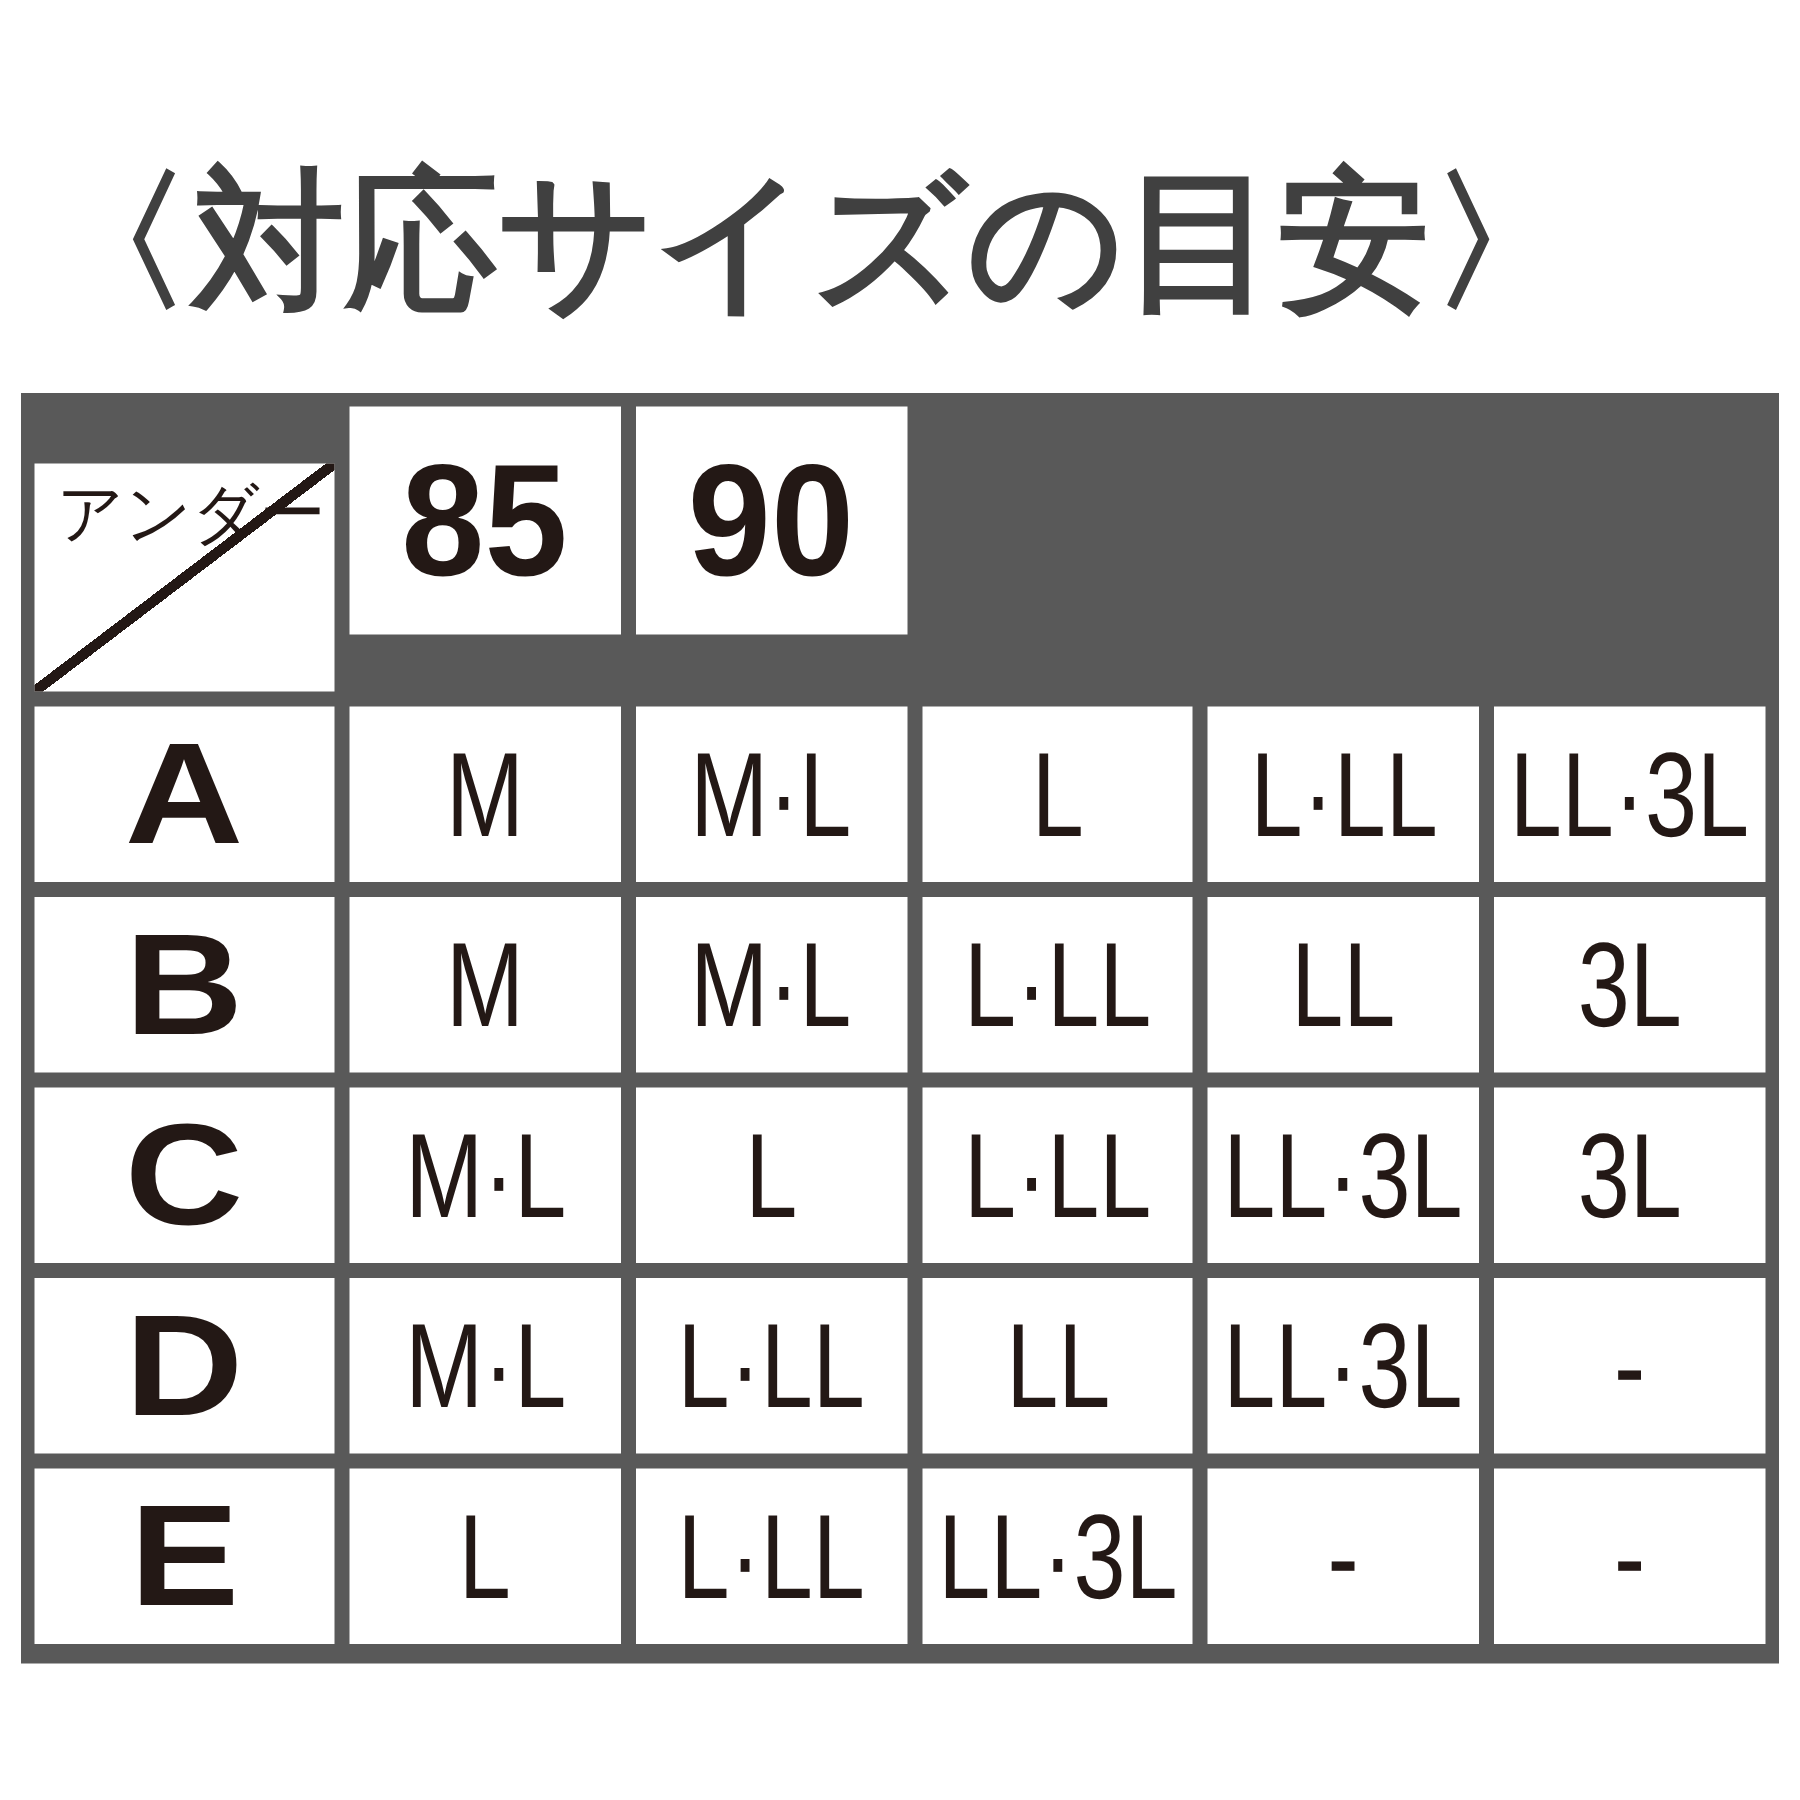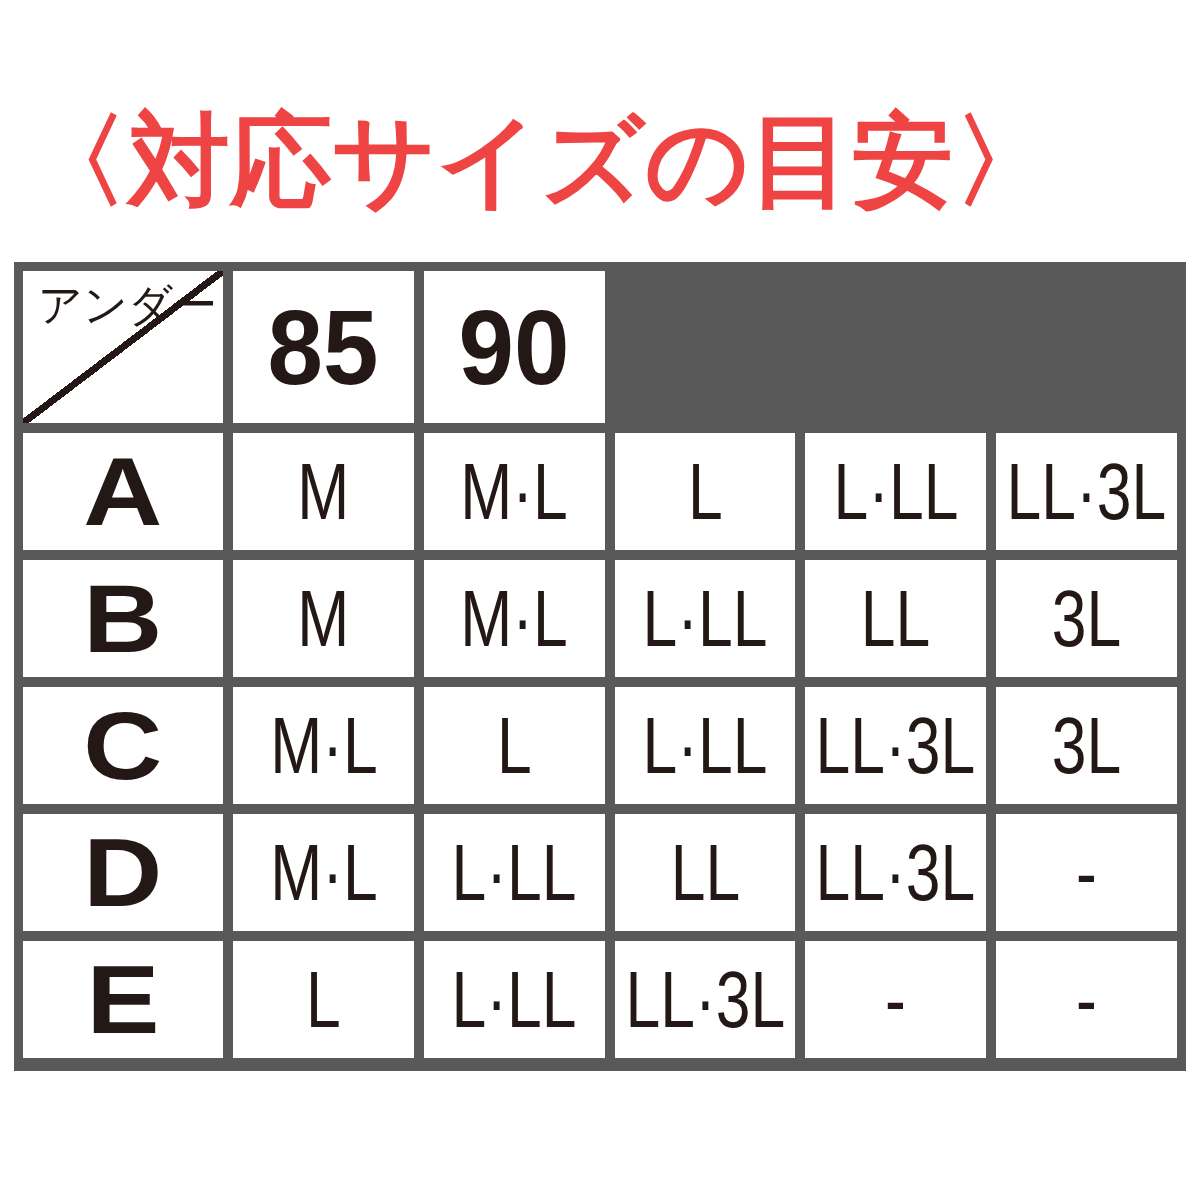--- a/index.html
+++ b/index.html
@@ -14,21 +14,21 @@
   }
   .page { position: relative; width: 1200px; height: 1200px; background: #ffffff; }
 
   .title {
     position: absolute;
     left: 26px;
     top: 94px;
     margin: 0;
     font-size: 102px;
     font-weight: bold;
-    color: #ef4444;
+    color: #404040;
     white-space: nowrap;
   }
 
   .size-table {
     position: absolute;
     left: 14px;
     top: 262px;
     width: 1172px;
     box-sizing: border-box;
     background: #595959;
@@ -57,20 +57,21 @@
   .corner-cell {
     position: relative;
     background-color: #ffffff;
     background-image: linear-gradient(
       to bottom right,
       transparent calc(50% - 3.5px),
       #231815 calc(50% - 3.5px),
       #231815 calc(50% + 3.5px),
       transparent calc(50% + 3.5px)
     );
+    margin-top: 38px;
   }
   .corner-top {
     position: absolute;
     top: 12px;
     right: 6px;
     font-size: 44px;
     line-height: 1;
     white-space: nowrap;
   }
   .corner-bottom {

